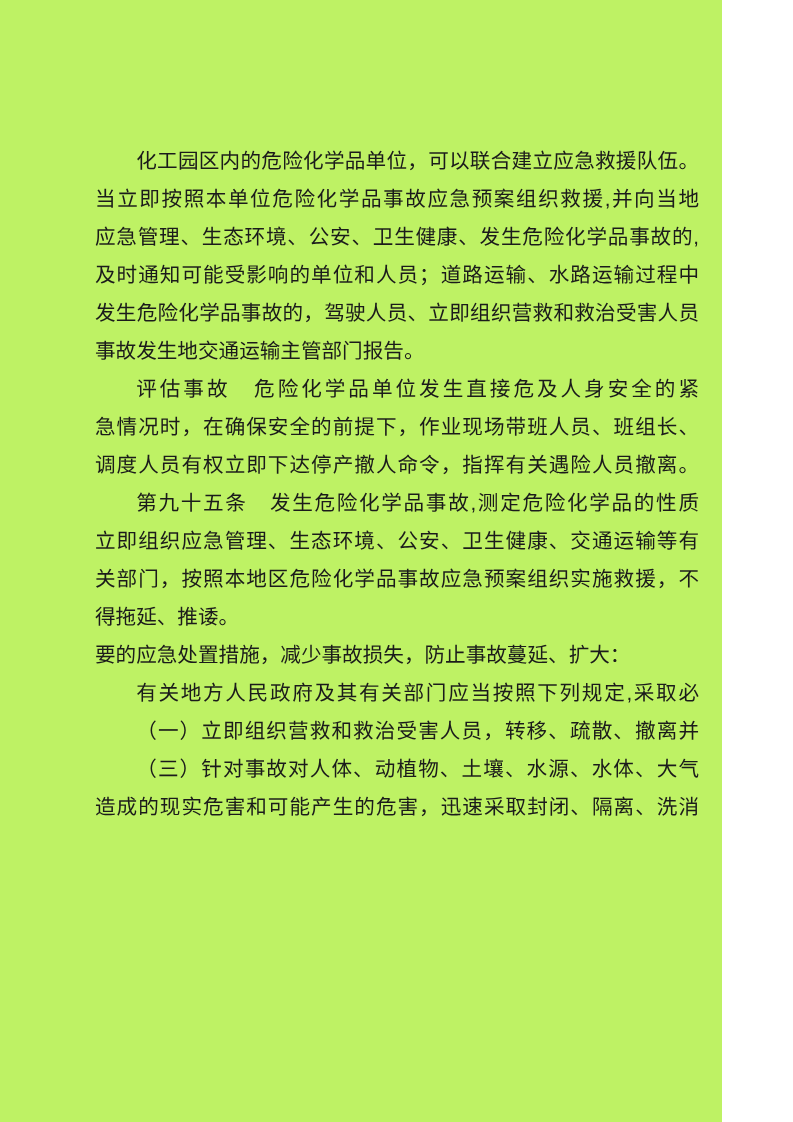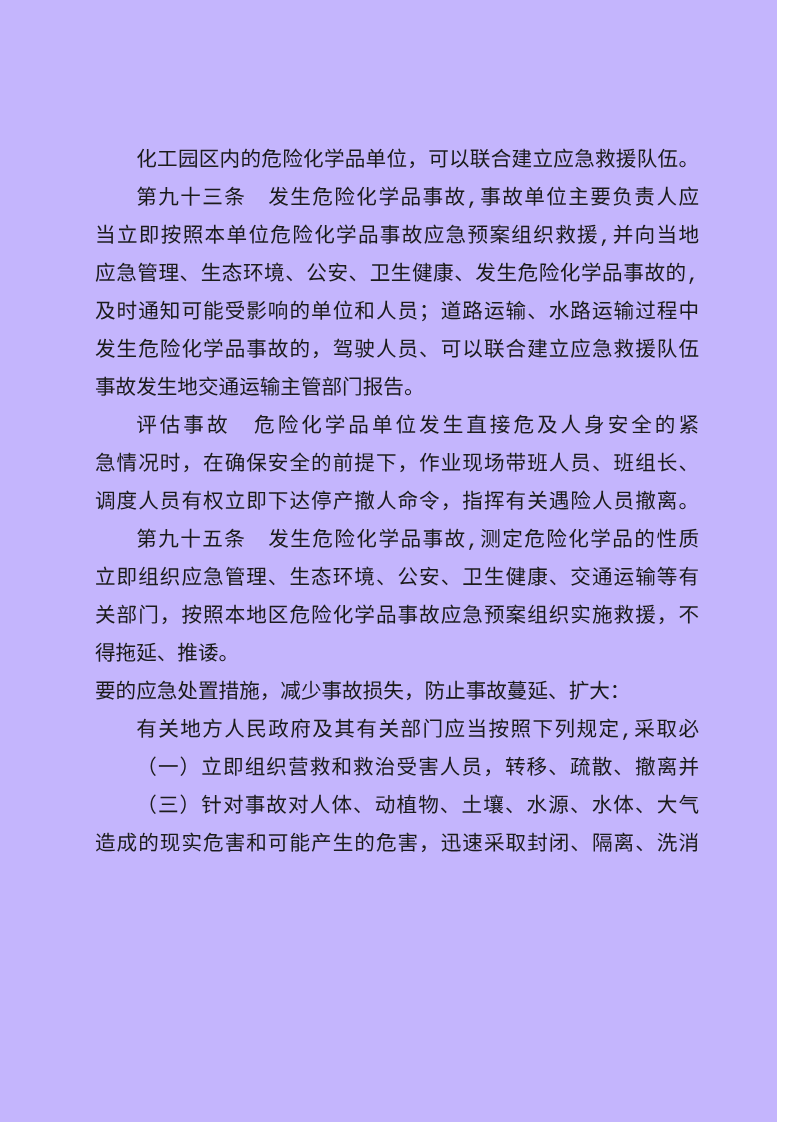--- a/index.html
+++ b/index.html
@@ -2,25 +2,25 @@
 <html lang="zh-CN"><head>
 <meta charset="utf-8">
 <style>
   html, body {
     margin: 0;
     padding: 0;
     background: #ffffff;
   }
   .page {
     position: relative;
-    width: 777px;
+    width: 722px;
     height: 1122px;
-    background: #c4b5fd;
+    background: #bef264;
     overflow: hidden;
-    font-family: Liberation Mono, monospace;
+    font-family: Liberation Sans, sans-serif;
   }
   .text-block {
     position: absolute;
     left: 95px;
     top: 142px;
     width: 604px;
     font-size: 20.6px;
     line-height: 38px;
     color: #1b1b1b;
     letter-spacing: 0;
@@ -48,25 +48,24 @@
 </style>
 </head>
 <body>
 
 <div class="page">
   <div class="text-block" id="text-block">
       <div class="para">
         <div class="line first last full">化工园区内的危险化学品单位，可以联合建立应急救援队伍。</div>
       </div>
       <div class="para">
-        <div class="line first">第九十三条　发生危险化学品事故,事故单位主要负责人应</div>
         <div class="line">当立即按照本单位危险化学品事故应急预案组织救援,并向当地</div>
         <div class="line">应急管理、生态环境、公安、卫生健康、发生危险化学品事故的,</div>
         <div class="line">及时通知可能受影响的单位和人员；道路运输、水路运输过程中</div>
-        <div class="line">发生危险化学品事故的，驾驶人员、可以联合建立应急救援队伍</div>
+        <div class="line">发生危险化学品事故的，驾驶人员、立即组织营救和救治受害人员</div>
         <div class="line last">事故发生地交通运输主管部门报告。</div>
       </div>
       <div class="para">
         <div class="line first">评估事故　危险化学品单位发生直接危及人身安全的紧</div>
         <div class="line">急情况时，在确保安全的前提下，作业现场带班人员、班组长、</div>
         <div class="line last full">调度人员有权立即下达停产撤人命令，指挥有关遇险人员撤离。</div>
       </div>
       <div class="para">
         <div class="line first">第九十五条　发生危险化学品事故,测定危险化学品的性质</div>
         <div class="line">立即组织应急管理、生态环境、公安、卫生健康、交通运输等有</div>

